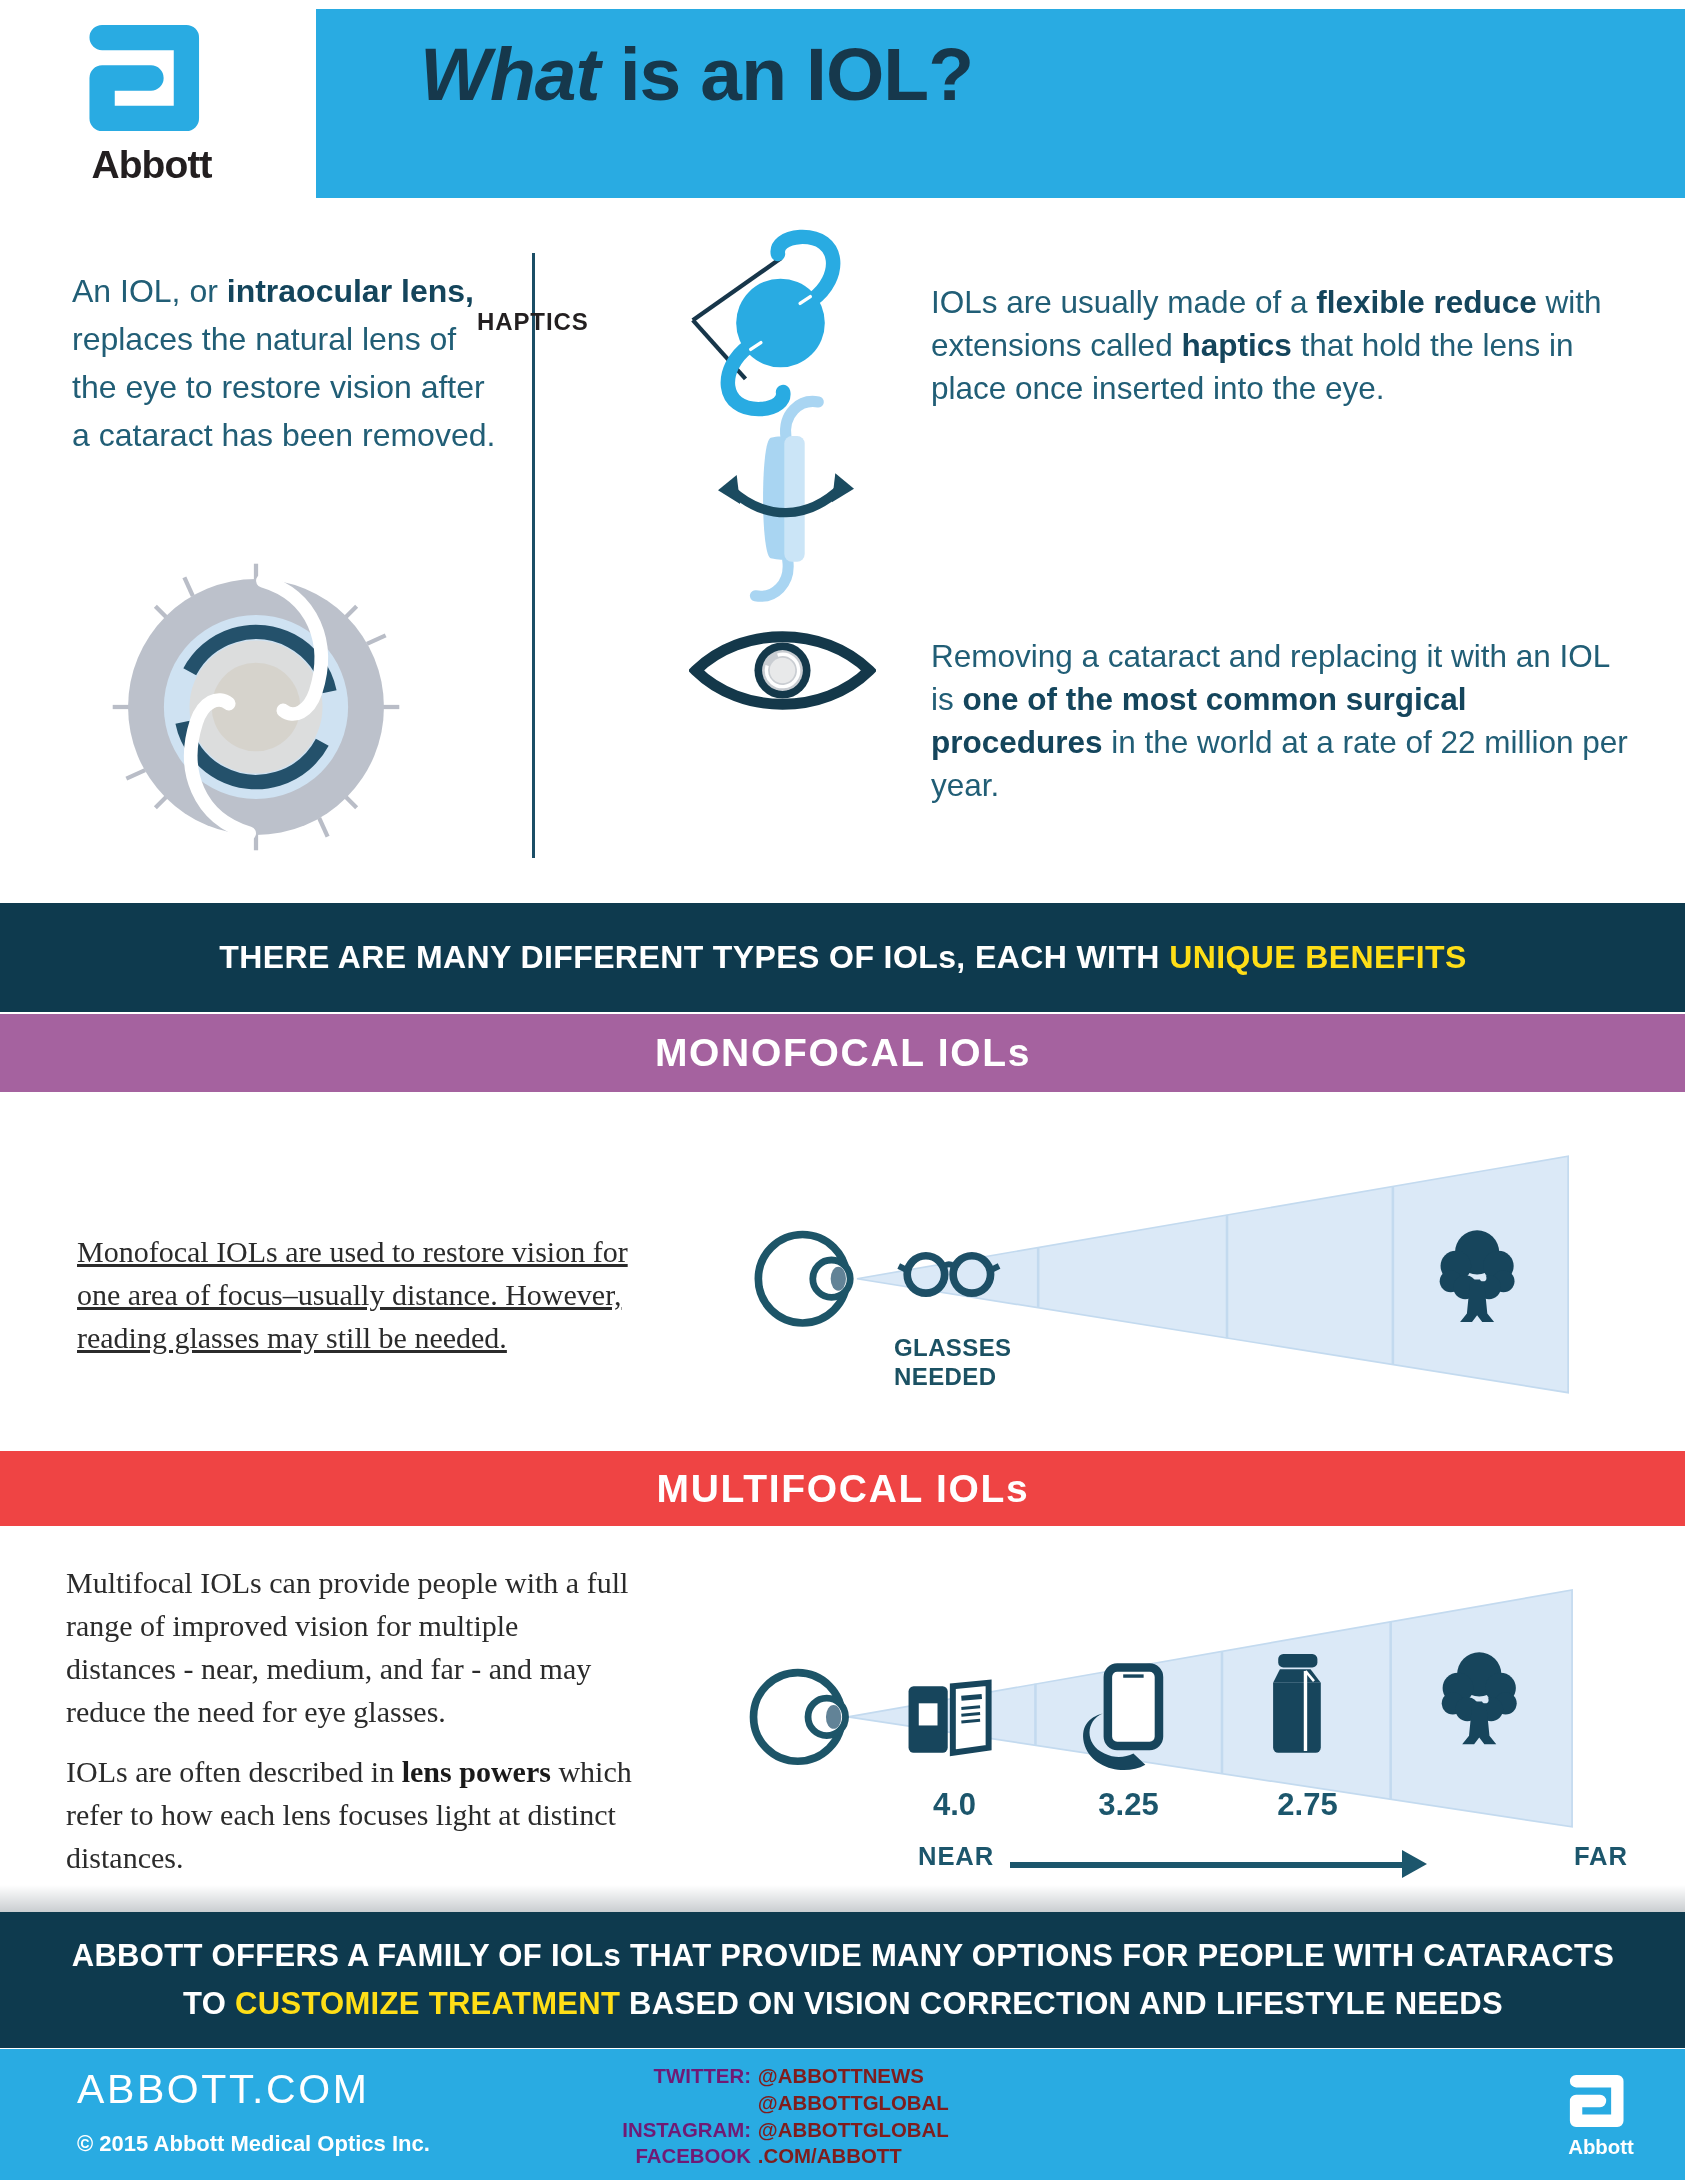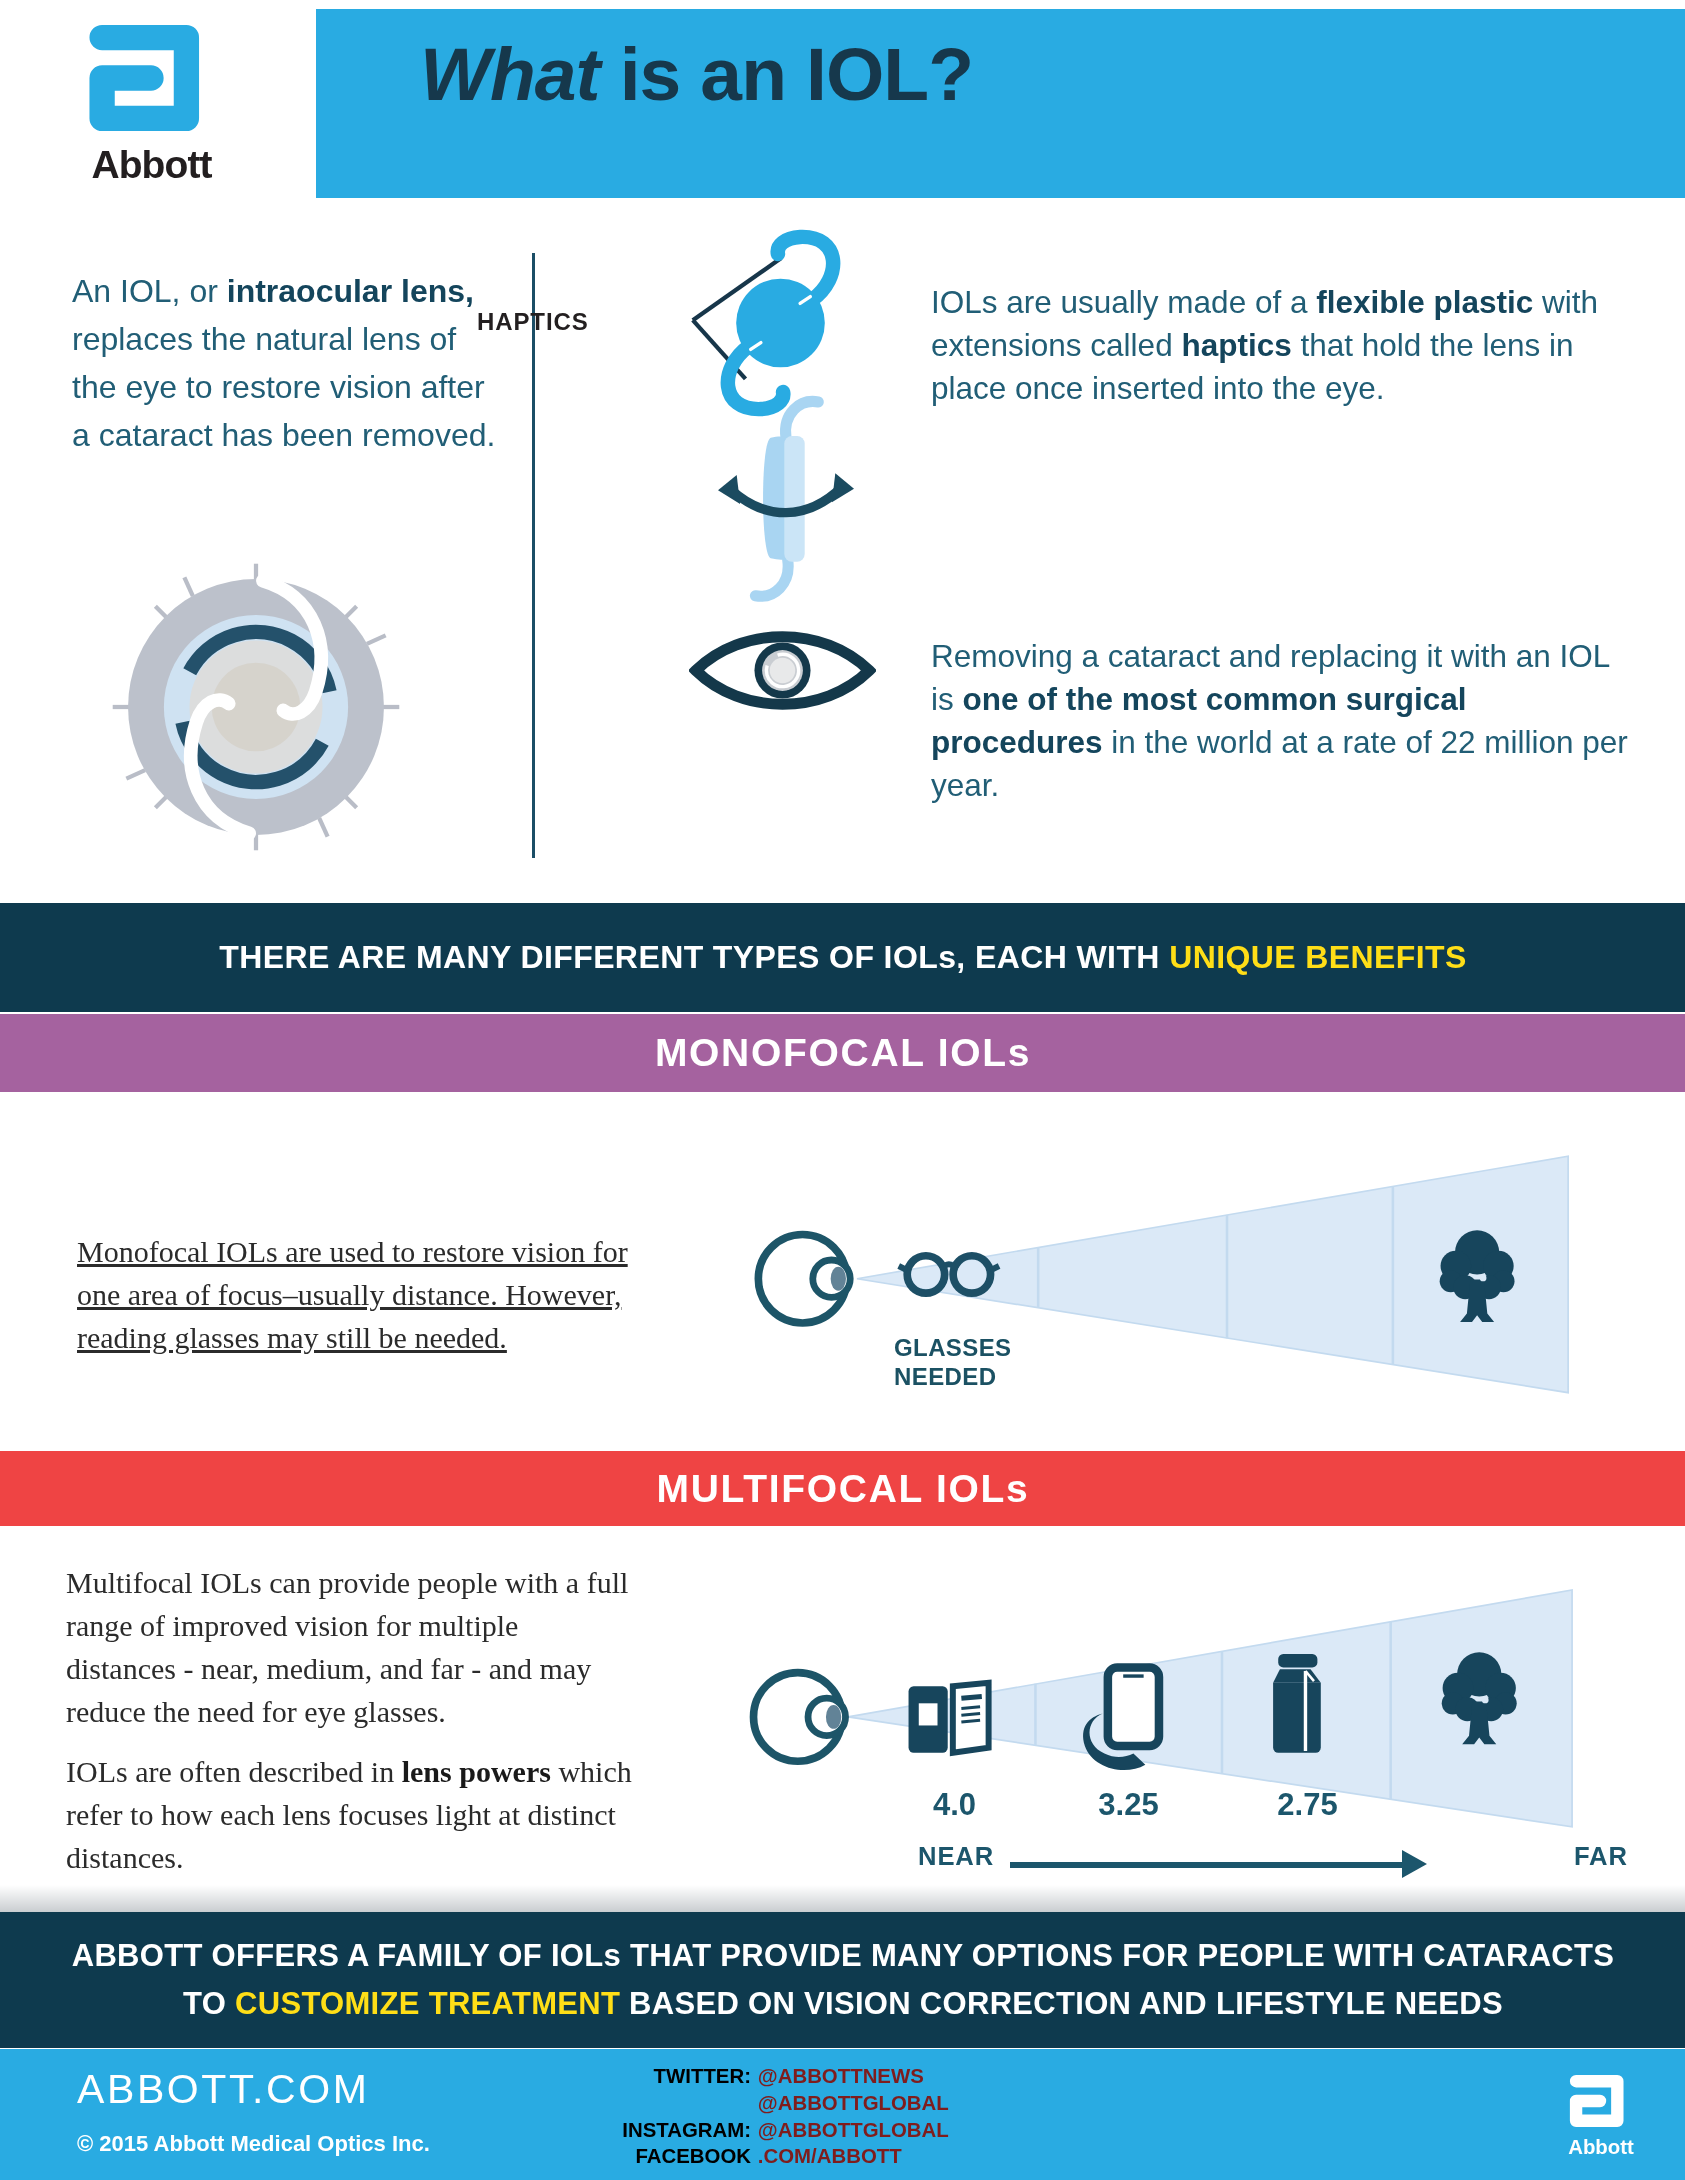--- a/index.html
+++ b/index.html
@@ -58,21 +58,21 @@
 
   
   .shadow{top:1885px;left:0;width:1686px;height:27px;background:linear-gradient(#ffffff,#c9cdd0);}
   .navy2{top:1912px;height:136px;background:#0E3A4E;flex-direction:column;}
   .navy2 .btxt{font-size:31px;font-weight:800;color:#fff;line-height:48px;text-align:center;letter-spacing:0.3px;}
   .footer{top:2049px;left:0;width:1686px;height:132px;background:#29ABE2;}
   .site{left:77px;top:17px;font-size:41px;font-weight:300;color:#fff;letter-spacing:2.6px;}
   .copyright{left:77px;top:82px;font-size:22px;font-weight:700;color:#fff;}
   .social{left:528px;top:15.3px;display:grid;grid-template-columns:223px auto;column-gap:6.8px;row-gap:1.7px;
           font-size:20.4px;font-weight:700;line-height:25px;}
-  .social .lab{color:#000000;text-align:right;}
+  .social .lab{color:#701a75;text-align:right;}
   .social .val{color:#7f1d1d;}
   .fbrandmark{left:1567px;top:2072px;width:66px;height:58px;}
   .fbrandword{left:1555px;top:2136px;width:92px;text-align:center;font-size:20.4px;font-weight:700;color:#fff;}
 </style>
 </head>
 <body>
 
 <div class="page">
 
   <div class="abs header">
@@ -118,21 +118,21 @@
       <line x1="8" y1="79" x2="112" y2="6" stroke="#17364A" stroke-width="5"></line>
       <line x1="8" y1="79" x2="70" y2="148" stroke="#17364A" stroke-width="5"></line>
     </svg>
     <svg class="abs" style="left:708px;top:23px;width:145px;height:196px" viewBox="0 0 170 230">
       <path d="M122,88 C158,62 156,12 108,14 C90,15 80,24 82,34" fill="none" stroke="#29ABE2" stroke-width="17" stroke-linecap="round"></path>
       <path d="M48,142 C12,168 14,218 62,216 C80,215 90,206 88,196" fill="none" stroke="#29ABE2" stroke-width="17" stroke-linecap="round"></path>
       <circle cx="85" cy="115" r="52" fill="#29ABE2"></circle>
       <line x1="108" y1="92" x2="120" y2="84" stroke="#fff" stroke-width="4" stroke-linecap="round"></line>
       <line x1="62" y1="138" x2="50" y2="146" stroke="#fff" stroke-width="4" stroke-linecap="round"></line>
     </svg>
-    <div class="abs rowtext row1"><span>IOLs are usually made of a </span><b>flexible plastic</b><span> with extensions called </span><b>haptics</b><span> that hold the lens in place once inserted into the eye.</span></div>
+    <div class="abs rowtext row1"><span>IOLs are usually made of a </span><b>flexible reduce</b><span> with extensions called </span><b>haptics</b><span> that hold the lens in place once inserted into the eye.</span></div>
 
     <svg class="abs" style="left:718px;top:191px;width:136px;height:210px" viewBox="0 0 160 246">
       <path d="M80,52 C76,24 96,6 118,10" fill="none" stroke="#A9D5F2" stroke-width="13" stroke-linecap="round"></path>
       <path d="M82,196 C86,224 66,242 44,238" fill="none" stroke="#A9D5F2" stroke-width="13" stroke-linecap="round"></path>
       <path d="M62,52 C88,46 98,58 98,96 L98,152 C98,190 88,200 62,194 C50,190 50,56 62,52 Z" fill="#A9D5F2"></path>
       <rect x="78" y="50" width="24" height="148" rx="9" fill="#CBE5F7"></rect>
       <polygon points="22,96 0,114 26,130" fill="#1B4B60"></polygon>
       <polygon points="138,94 160,112 134,128" fill="#1B4B60"></polygon>
       <path d="M14,112 C55,150 105,150 146,110" fill="none" stroke="#1B4B60" stroke-width="11"></path>
     </svg>

